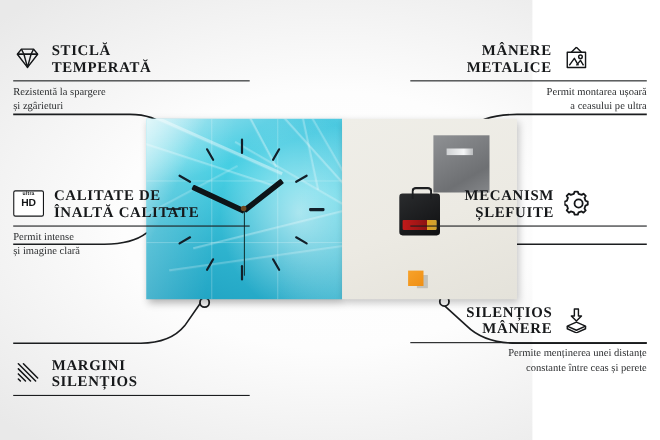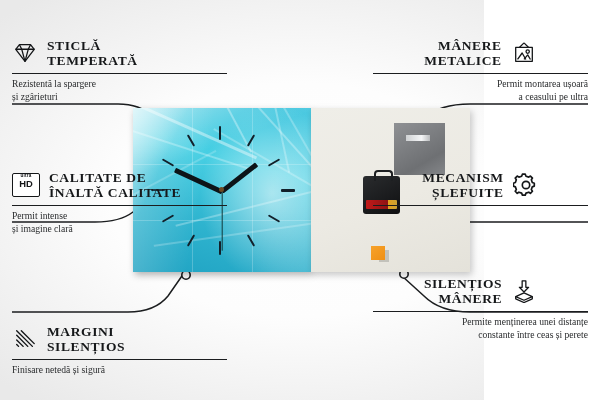--- a/index.html
+++ b/index.html
@@ -240,21 +240,20 @@
           <line x1="5" y1="19" x2="7" y2="21"></line>
           <line x1="10" y1="4" x2="24" y2="18"></line>
         </g>
       </svg>
       <div class="titles">
         <span class="t">MARGINI</span>
         <span class="t">SILENȚIOS</span>
       </div>
     </div>
     <div class="rule"></div>
-    <div class="sub">Finisare netedă și sigură</div>
   </div>
 
   <div class="feat right" id="f-hangers">
     <div class="head">
       <svg class="ico" viewBox="0 0 28 26">
         <g fill="none" stroke="#141618" stroke-width="1.4" stroke-linejoin="round">
           <path d="M14 2 L9 7 M14 2 L19 7"></path>
           <rect x="5" y="7" width="18" height="15"></rect>
           <path d="M7 20 L12 13 L16 20"></path>
           <path d="M14 20 L18 15 L21 20"></path>

